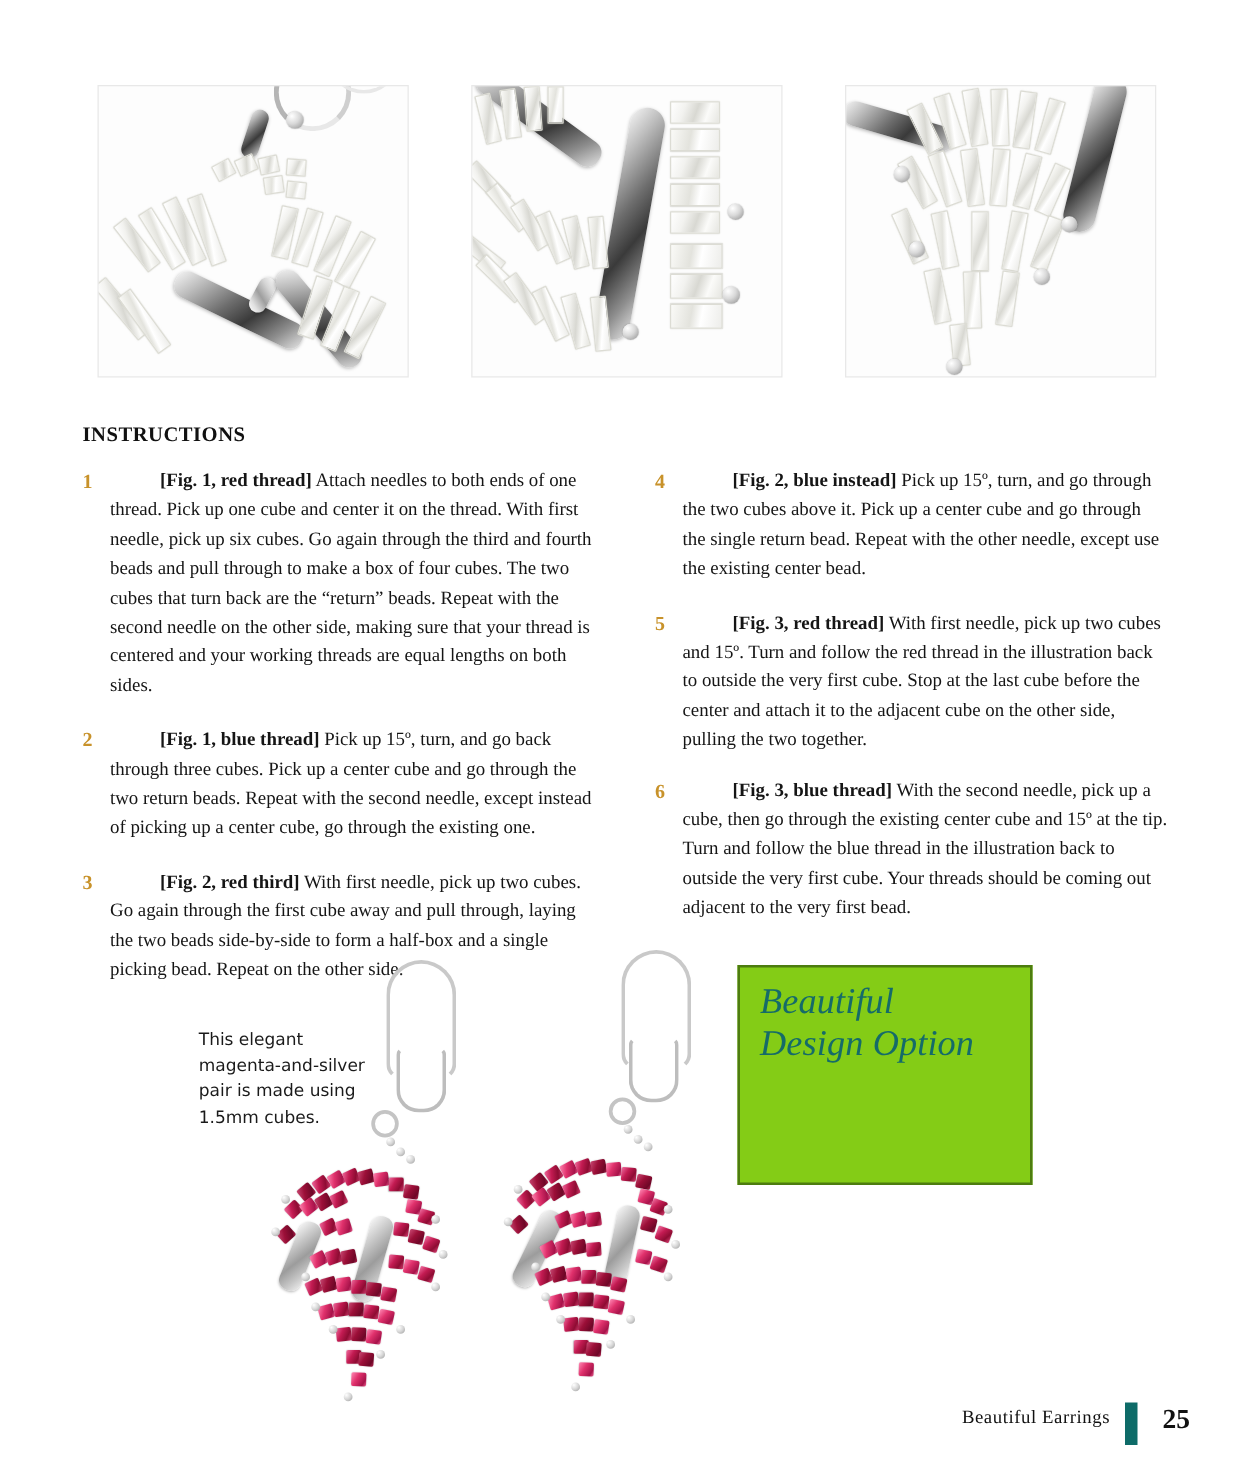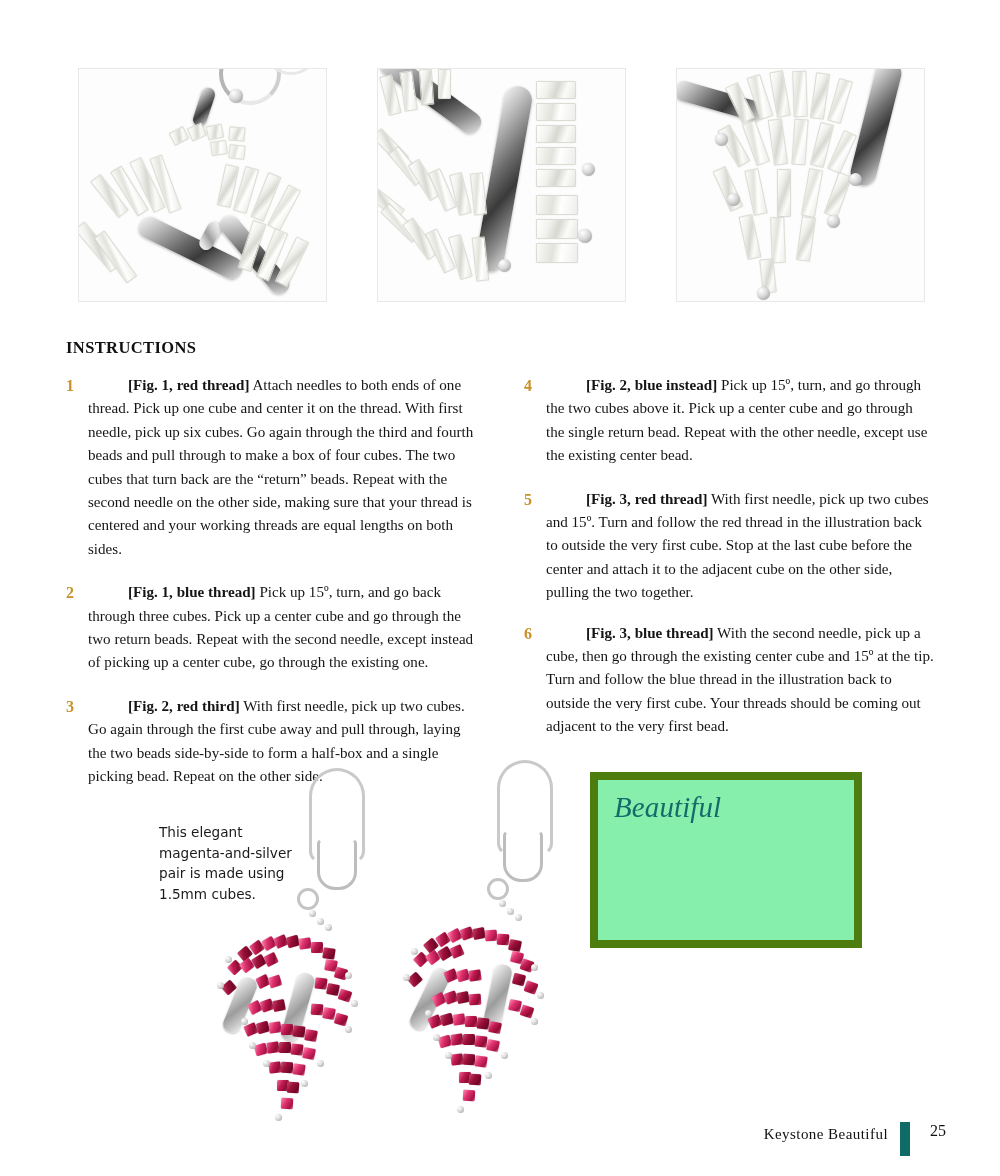--- a/index.html
+++ b/index.html
@@ -196,24 +196,24 @@
     font-size: 13.6px;
     line-height: 20.5px;
     color: #1a1a1a;
   }
 
   
   .design-box {
     position: absolute;
     left: 590px;
     top: 772px;
-    width: 272px;
+    width: 236px;
     height: 176px;
-    border: 8px solid #4d7c0f;
-    background: #86efac;
+    border: 2px solid #4d7c0f;
+    background: #84cc16;
     padding: 10px 14px 10px 16px;
   }
   .design-title {
     font-family: "Liberation Serif", "DejaVu Serif", serif;
     font-style: italic;
     font-size: 29px;
     line-height: 34px;
     color: #156b69;
     letter-spacing: 0.1px;
   }
@@ -239,22 +239,22 @@
     left: 900px;
     top: 1122px;
     width: 10px;
     height: 34px;
     background: #0e6b68;
   }
   .footer-page {
     position: absolute;
     left: 930px;
     top: 1122px;
-    font-size: 16px;
-    font-weight: normal;
+    font-size: 22px;
+    font-weight: bold;
     color: #111;
   }
 </style>
 </head>
 <body>
 
 <div class="photo-strip">
 
   <div class="photo">
     <div class="photo-inner">
@@ -572,18 +572,19 @@
     <div class="sdot" style="left:82px;top:346px;"></div>
   </div>
 
 </div>
 
 <div class="caption">This elegant magenta-and-silver pair is made using 1.5mm cubes.</div>
 
 <div class="design-box">
   <div class="design-title">
     <div>Beautiful</div>
+    <div>Design Option</div>
   </div>
 </div>
 
-<div class="footer-title">Keystone Beautiful</div>
+<div class="footer-title">Beautiful Earrings</div>
 <div class="footer-bar"></div>
 <div class="footer-page">25</div>
 
 </body></html>

